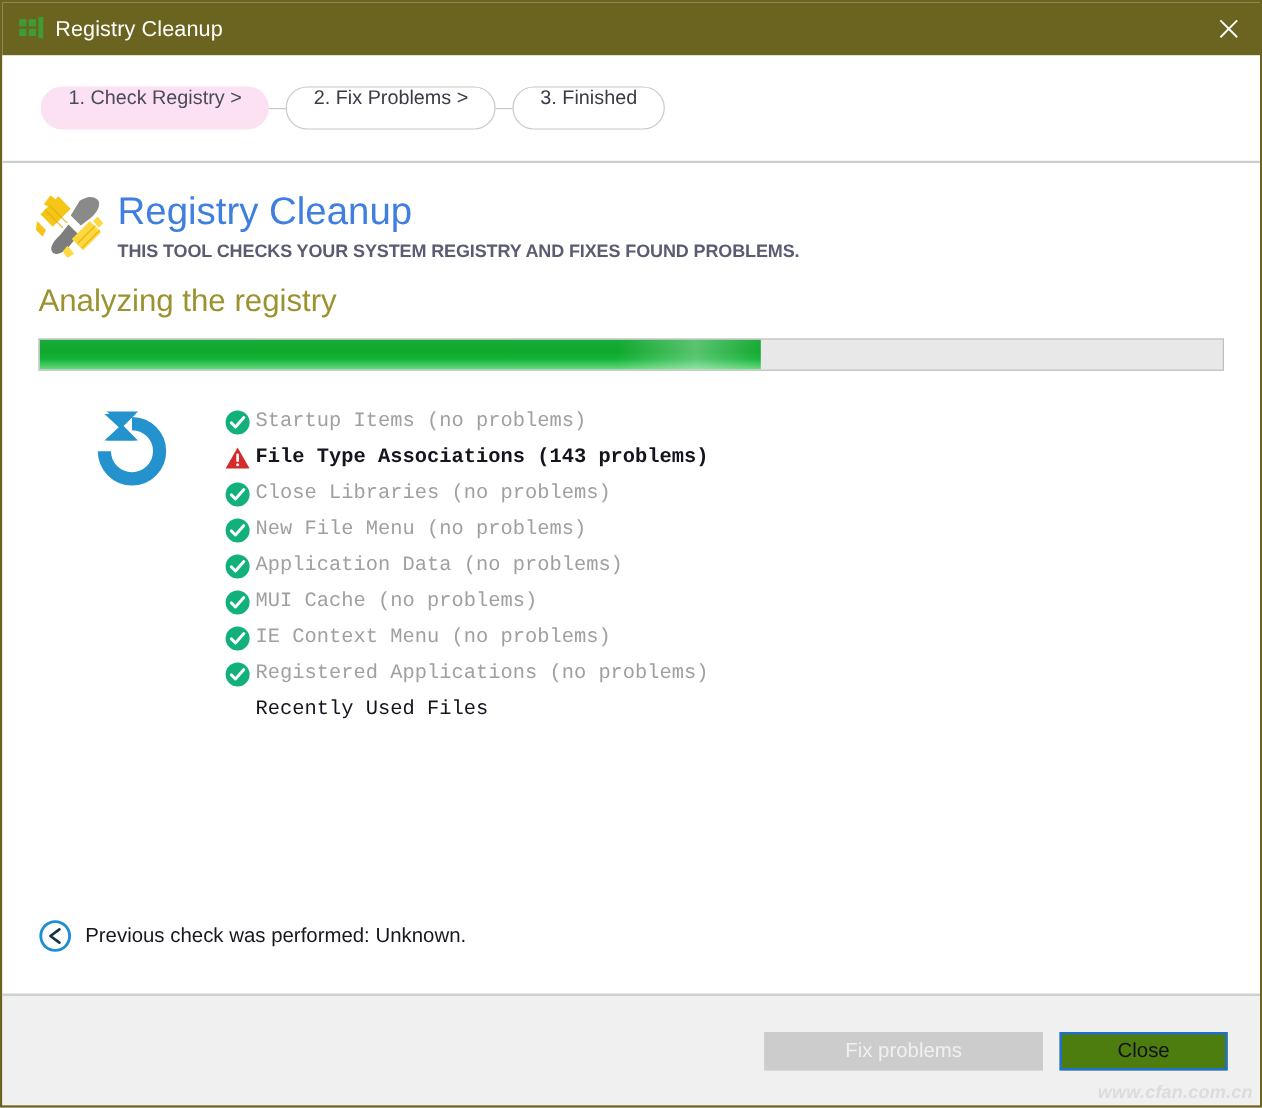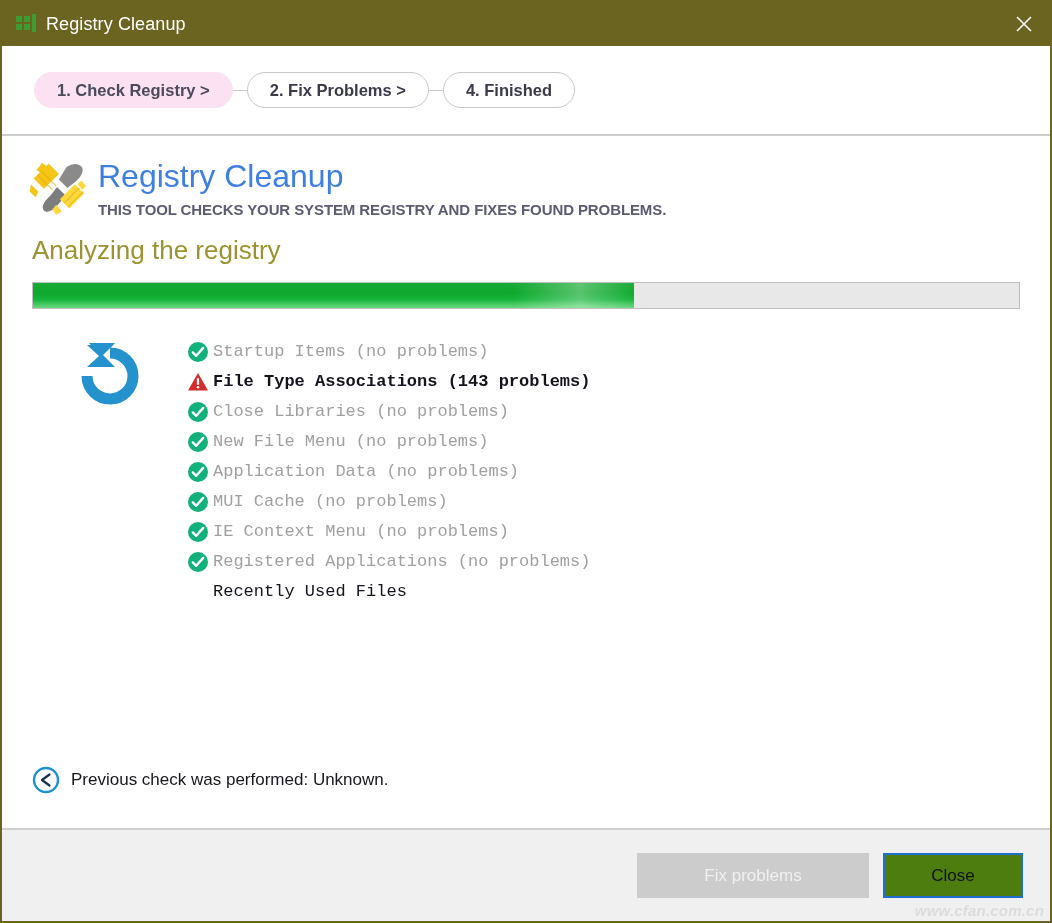--- a/index.html
+++ b/index.html
@@ -83,24 +83,23 @@
   .steps {
     display: flex;
     align-items: center;
   }
   .pill {
     border: 1px solid #c8c8c8;
     border-radius: 18px;
     height: 36px;
     padding: 0 22px;
     display: flex;
-    align-items: center;
     justify-content: center;
     font-size: 16.5px;
-    font-weight: bold;
+    font-weight: normal;
     color: #3a3a4a;
     background: #ffffff;
     box-sizing: border-box;
     white-space: nowrap;
   }
   .pill.active {
     background: #fbe1f1;
     border-color: #fbe1f1;
     color: #4a4a5a;
   }
@@ -248,21 +247,21 @@
     border-top: 2px solid #cfcfcf;
     flex: 0 0 auto;
     display: flex;
     align-items: center;
     justify-content: flex-end;
     padding-right: 27px;
     position: relative;
     box-sizing: border-box;
   }
   .btn {
-    height: 45px;
+    height: 32px;
     width: 232px;
     font-size: 17px;
     display: flex;
     align-items: center;
     justify-content: center;
     box-sizing: border-box;
     border: 1px solid transparent;
   }
   .btn-disabled {
     background: #cccccc;
@@ -313,21 +312,21 @@
     <div class="steps">
       <div class="pill active">
         <span>1. Check Registry &gt;</span>
       </div>
       <div class="pill-connector"></div>
       <div class="pill">
         <span>2. Fix Problems &gt;</span>
       </div>
       <div class="pill-connector"></div>
       <div class="pill">
-        <span>4. Finished</span>
+        <span>3. Finished</span>
       </div>
     </div>
   </div>
 
   <div class="content">
 
     <div class="brand">
       <svg class="brand-logo" viewBox="0 0 64 62">
         <path d="M24 40 C16 47 14 53 17 56 C20 59 27 57 33 49 L40 40 L31 31 Z" fill="#7d7d7d"></path>
         <path d="M41 10 C48 5 54 6 57 9 C60 12 58 19 51 25 L42 32 L33 23 Z" fill="#8a8a8a"></path>

